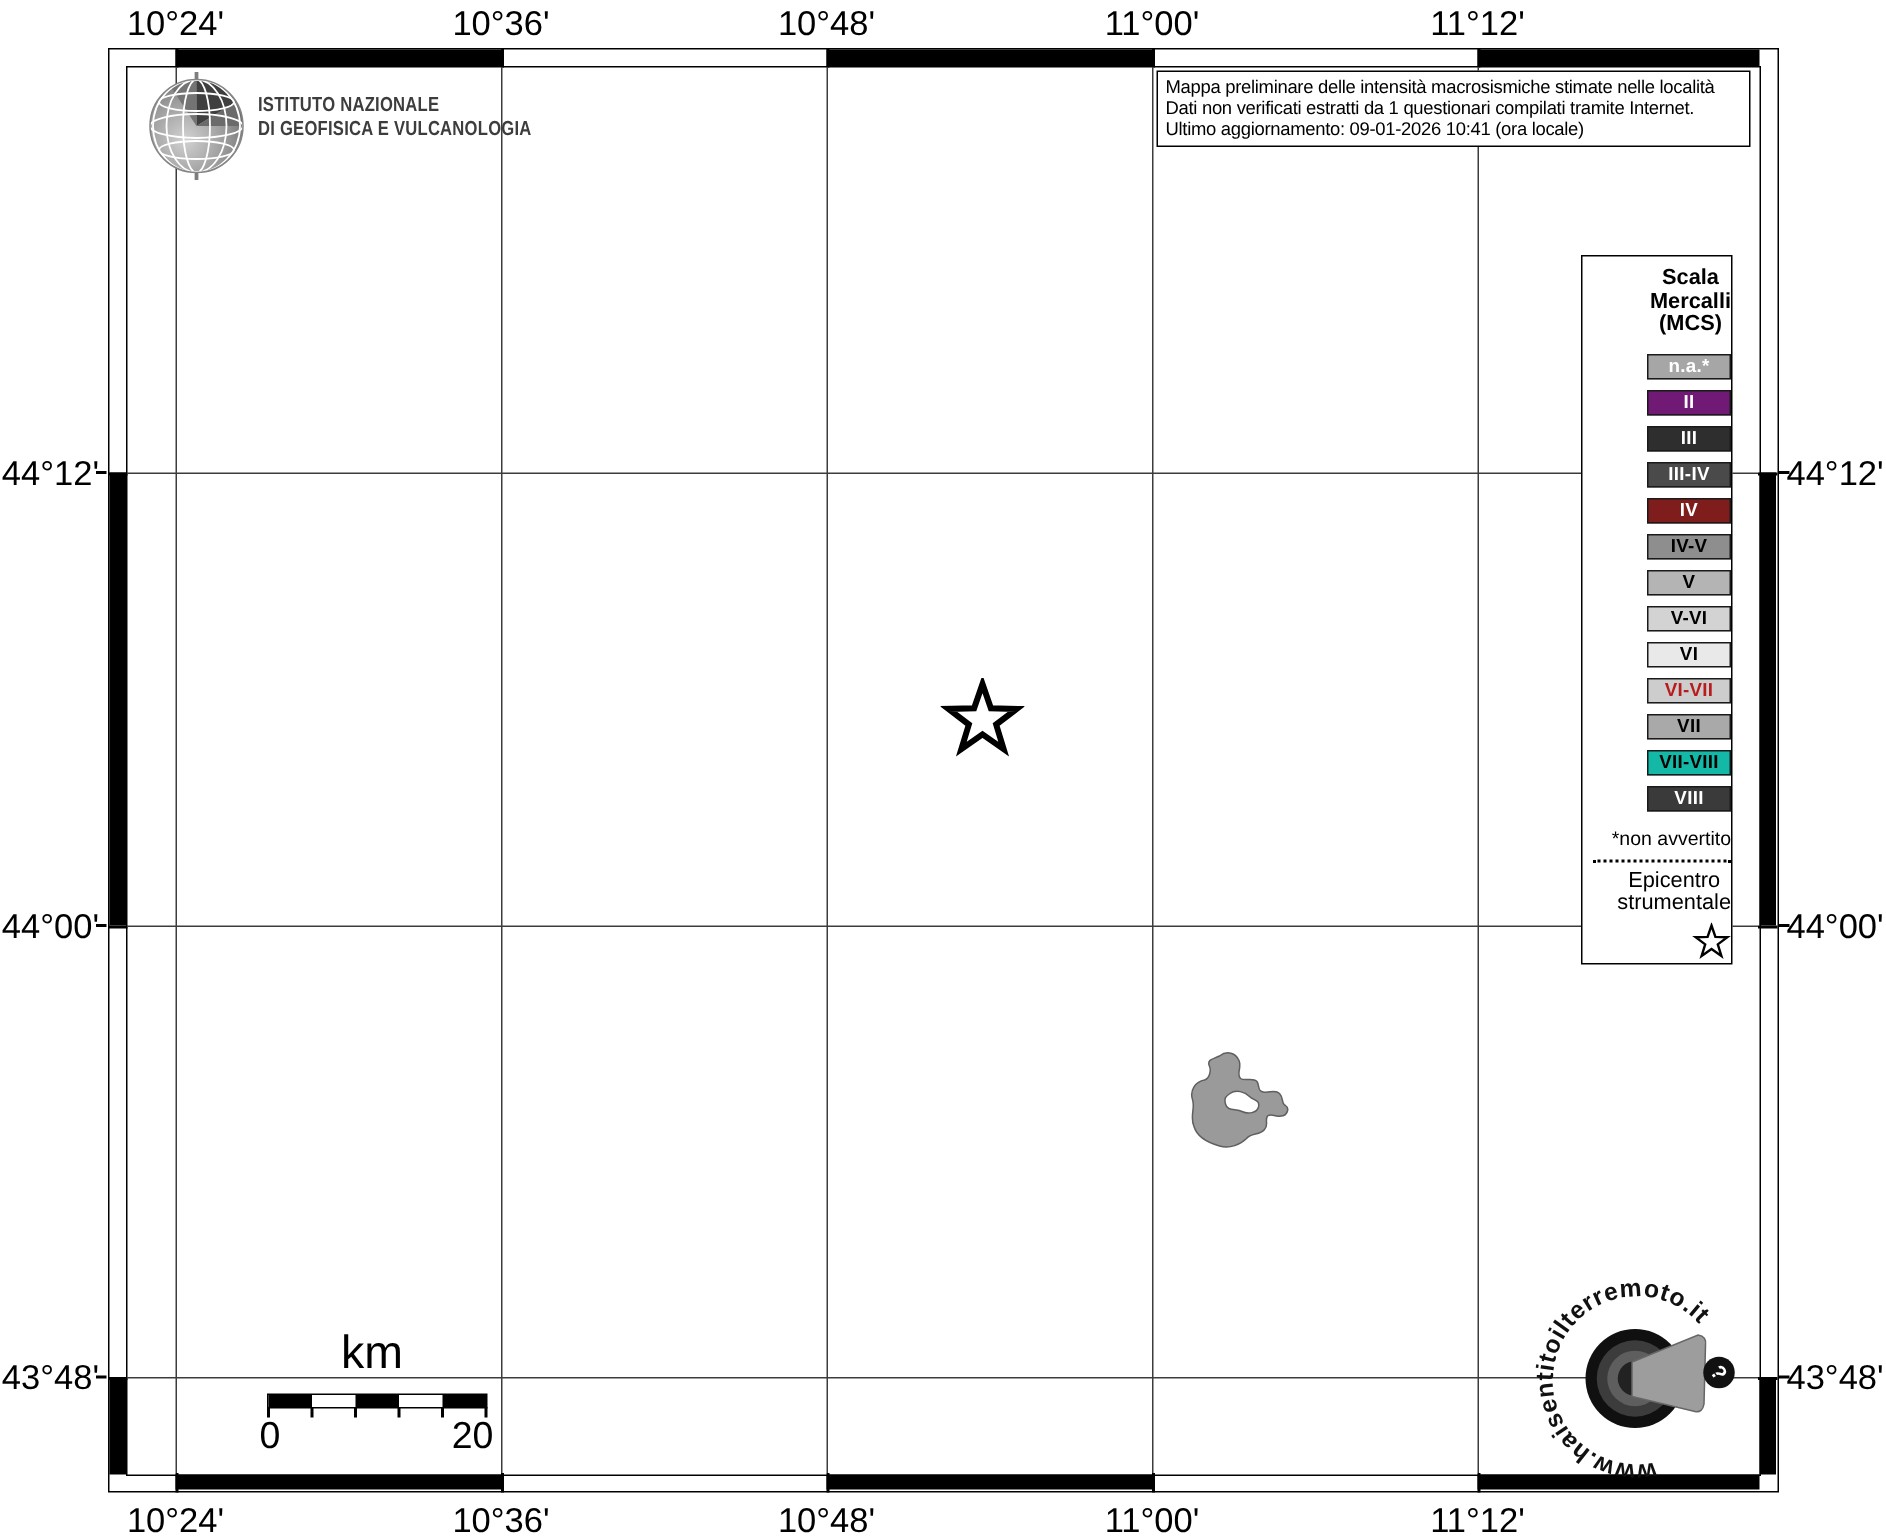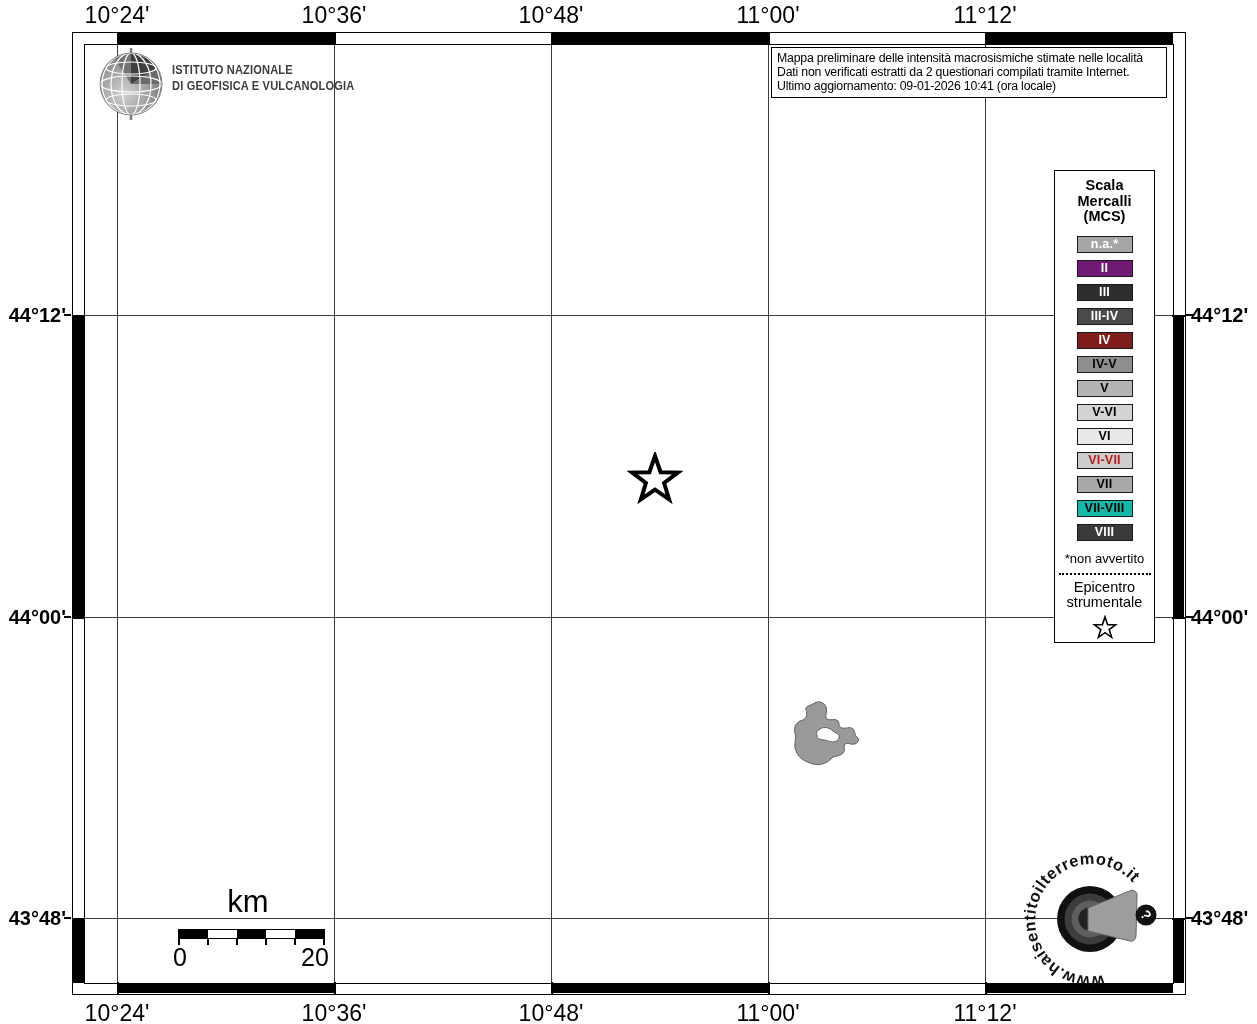--- a/index.html
+++ b/index.html
@@ -13,29 +13,29 @@
   .band-v{width:11px;}
   .tickline-v{width:1.5px;background:#000;top:32px;height:13px;}
   .tickline-v.bottom{top:982px;}
   .tickline-h{height:1.5px;background:#000;left:72px;width:13px;}
   .tickline-h.right{left:1172px;}
   .outtick{background:#000;}
   .grid-v{width:1px;background:#3c3c3c;top:45px;height:937px;}
   .grid-h{height:1px;background:#3c3c3c;left:85px;width:1087px;}
   
   .lon-label{font-size:23px;color:#000;transform:translateX(-50%);white-space:nowrap;}
-  .lat-label{font-size:20px;color:#000;white-space:nowrap;line-height:24px;font-weight:bold;}
+  .lat-label{font-size:23px;color:#000;white-space:nowrap;line-height:24px;}
   .lat-left{left:0;width:66px;text-align:right;}
   .lat-right{left:1191px;text-align:left;}
   
   .info-box{left:771px;top:47px;width:384px;border:1.5px solid #000;background:#fff;padding:3px 5px;font-size:12.3px;line-height:14.2px;letter-spacing:-0.2px;color:#000;}
   
   .ingv-text{left:172px;top:62px;font-size:13.5px;font-weight:bold;color:#3d3d3d;line-height:16px;transform:scaleX(.82);transform-origin:left top;white-space:nowrap;letter-spacing:.2px;}
   
-  .legend-box{left:1054px;top:170px;width:99px;height:471px;border:1.5px solid #000;background:#fff;display:flex;flex-direction:column;align-items:center;}
+  .legend-box{left:1054px;top:170px;width:99px;height:471px;border:1.5px solid #000;background:#fff;display:flex;flex-direction:column;align-items:flex-end;}
   .legend-title{font-size:14.5px;font-weight:bold;line-height:15.5px;text-align:center;margin-top:7px;color:#000;}
   .legend-items{margin-top:11px;display:flex;flex-direction:column;align-items:center;}
   .legend-item{width:56px;height:17px;border:1.2px solid #1a1a1a;margin-bottom:7px;display:flex;align-items:center;justify-content:center;font-size:12.5px;font-weight:bold;letter-spacing:.2px;box-sizing:border-box;}
   .legend-footnote{font-size:13px;color:#000;margin-top:3px;white-space:nowrap;}
   .legend-sep{width:92px;border-top:2px dotted #000;margin-top:7px;}
   .legend-epi{font-size:14.5px;font-weight:normal;line-height:15.5px;text-align:center;margin-top:5px;color:#000;}
   
   .km-label{left:216px;top:884px;width:64px;text-align:center;font-size:31px;color:#000;}
   .sb-wrap{left:178px;top:929px;width:145px;height:8px;border:1.2px solid #000;display:flex;}
   .sb-seg{width:29px;height:8px;}
@@ -140,21 +140,21 @@
   </g>
   <circle cx="35" cy="38" r="31" fill="none" stroke="#858585" stroke-width="1"></circle>
 </svg>
 <div class="abs ingv-text">
   <div>ISTITUTO NAZIONALE</div>
   <div>DI GEOFISICA E VULCANOLOGIA</div>
 </div>
 
 <div class="abs info-box">
   <div>Mappa preliminare delle intensità macrosismiche stimate nelle località</div>
-  <div>Dati non verificati estratti da 2 questionari compilati tramite Internet.</div>
+  <div>Dati non verificati estratti da 1 questionari compilati tramite Internet.</div>
   <div>Ultimo aggiornamento: 09-01-2026 10:41 (ora locale)</div>
 </div>
 
 <svg class="abs" style="left:788px;top:698px;" width="78" height="76">
   <path fill-rule="evenodd" fill="#9a9a9a" stroke="#5f5f5f" stroke-width="1" d="M25,6 C30,2 36,4 38,9 C40,14 36,18 39,21 C42,23 47,20 50,23 C52,26 50,29 54,30 C58,31 62,28 65,31 C68,34 66,38 69,39 C72,41 70,46 66,46 C62,47 60,44 57,46 C55,49 58,52 55,55 C52,59 46,57 43,61 C39,65 32,68 25,66 C18,64 10,60 8,53 C5,46 9,41 7,35 C5,29 9,23 15,22 C18,21 20,16 18,12 C17,8 21,8 25,6 Z
        M32,31 C36,28 42,30 45,33 C48,36 52,35 51,40 C50,44 44,45 40,43 C36,41 30,43 29,38 C28,34 29,33 32,31 Z"></path>
 </svg>
 
 <svg class="abs" style="left:627px;top:452px;" width="56" height="56">
   <polygon fill="#ffffff" stroke="#000000" stroke-width="4" points="28,4 33.6,20.2 50.8,20.6 37.1,31 42.1,47.4 28,37.6 13.9,47.4 18.9,31 5.2,20.6 22.4,20.2"></polygon>

